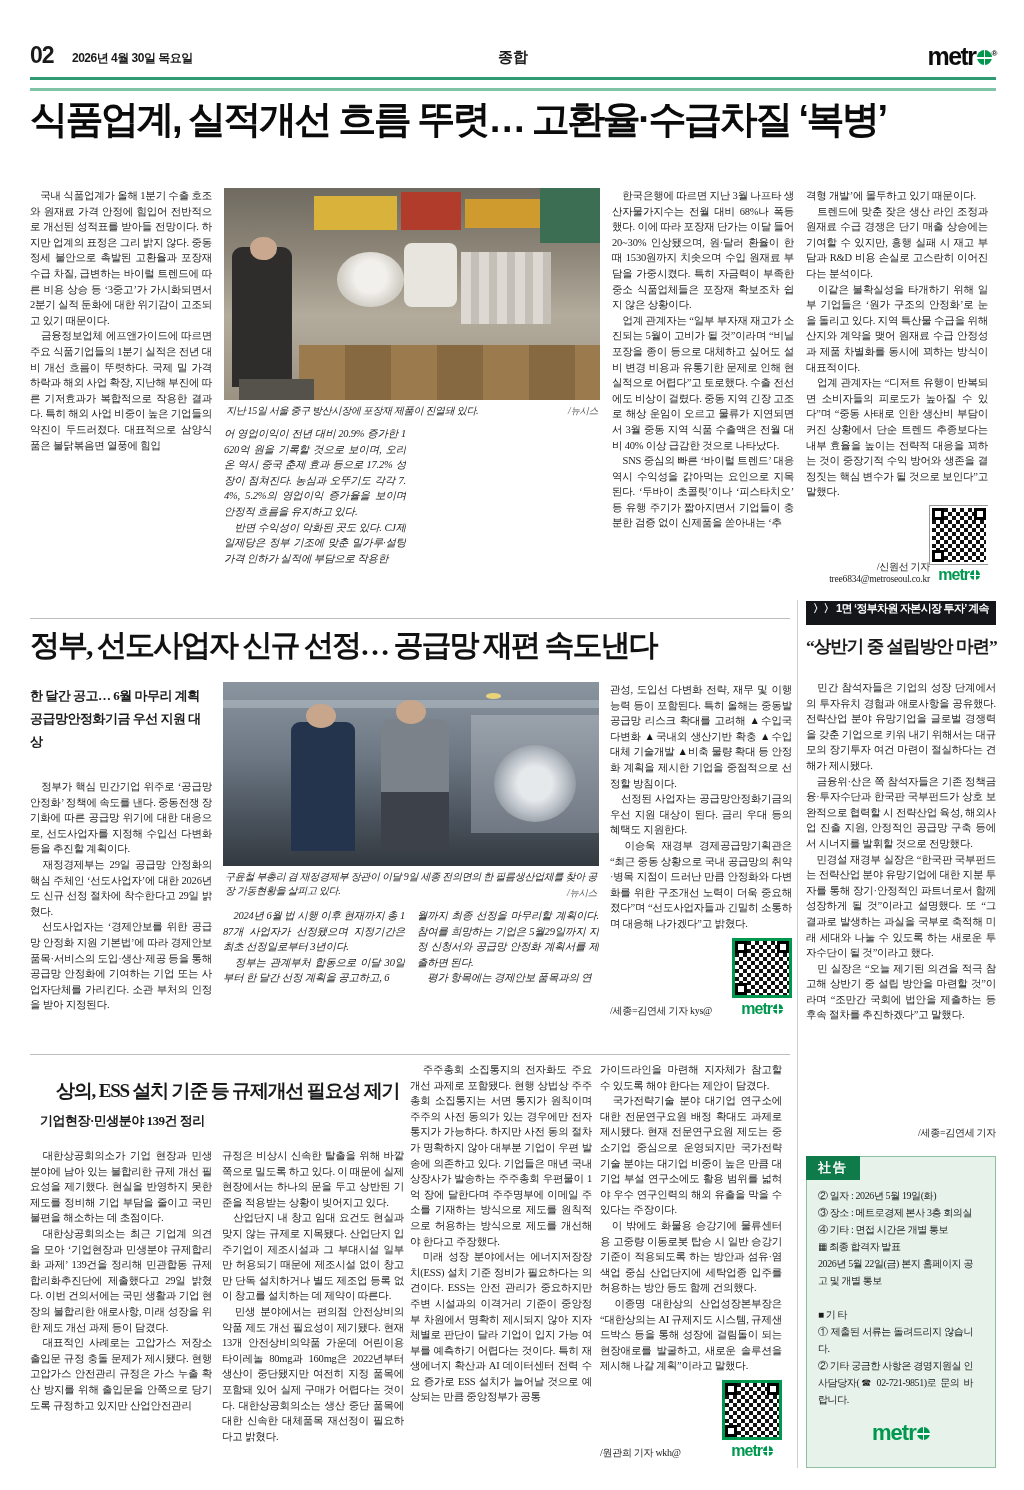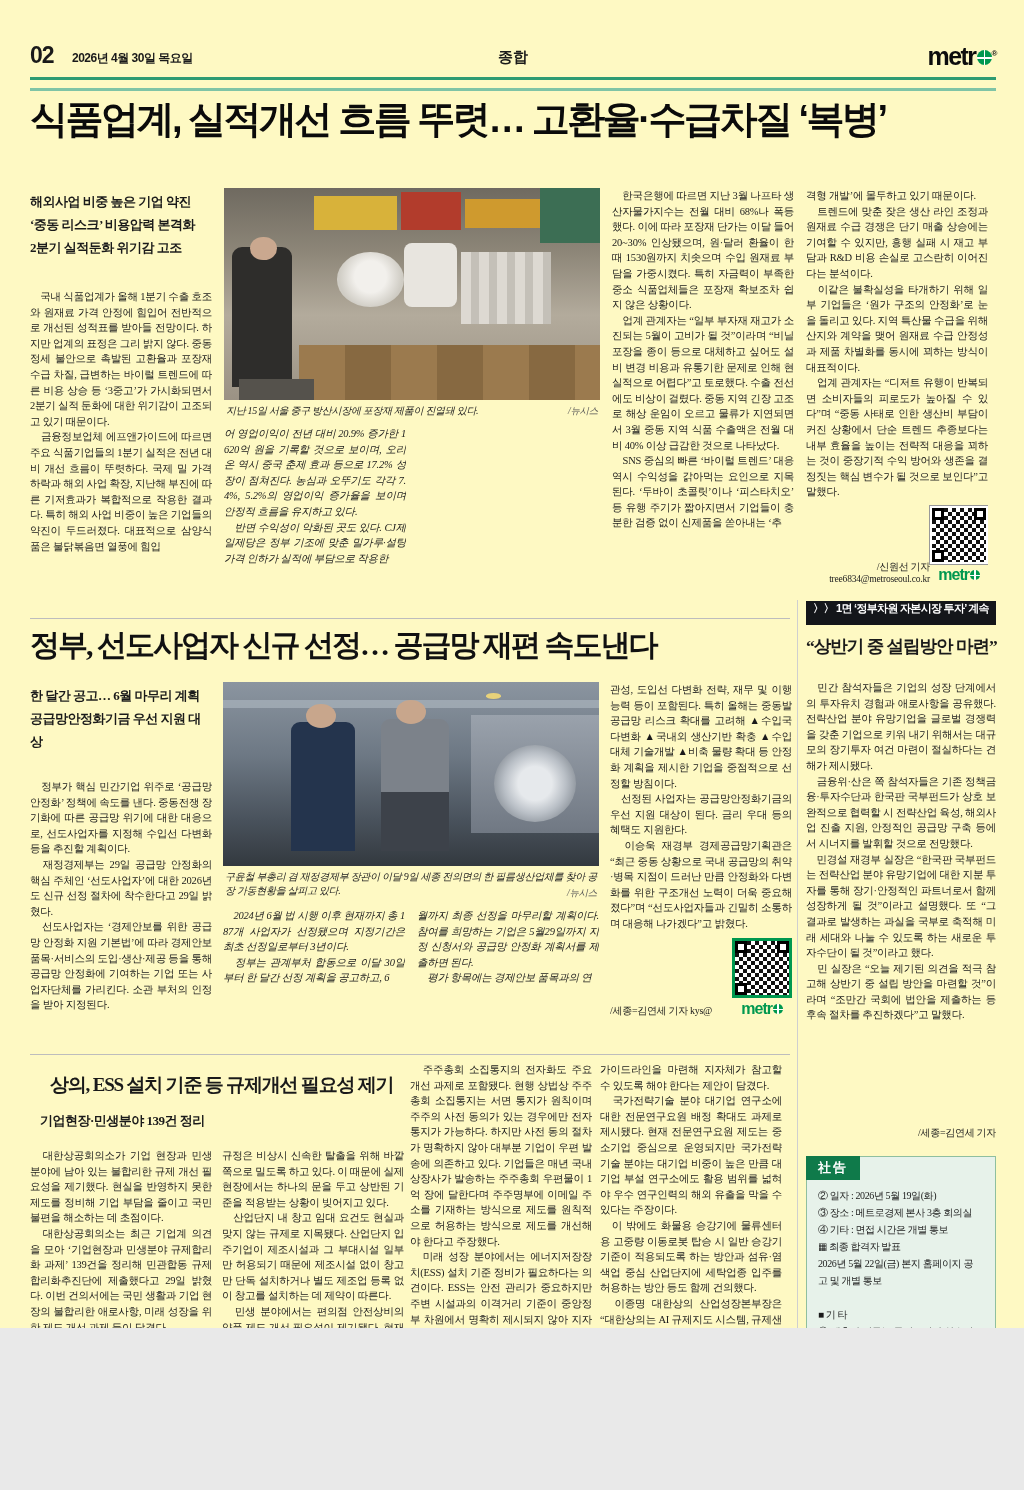--- a/index.html
+++ b/index.html
@@ -1,16 +1,16 @@
 <!DOCTYPE html>
 <html><head>
 <meta charset="utf-8">
 <style>
   html,body{margin:0;padding:0;background:#e9e9e9;}
-  #page{position:relative;width:1024px;height:1328px;background:#fef9c3;margin:0 auto;
+  #page{position:relative;width:1024px;height:1490px;background:#ffffff;margin:0 auto;
         font-family:"Liberation Serif","DejaVu Serif",serif;color:#1a1a1a;overflow:hidden;}
   
   .hdr{position:absolute;top:40px;left:30px;right:28px;height:34px;}
   .pnum{position:absolute;left:0;top:2px;font:800 23px "Liberation Sans",sans-serif;letter-spacing:-1px;}
   .pdate{position:absolute;left:42px;top:10px;font:700 12px "Liberation Sans",sans-serif;letter-spacing:-0.5px;}
   .psec{position:absolute;left:0;right:0;top:8px;text-align:center;font:800 15px "Liberation Sans",sans-serif;}
   .plogo{position:absolute;right:0;top:2px;font:800 25px "Liberation Sans",sans-serif;letter-spacing:-1.5px;color:#0d0d0d;}
   .plogo sup{font:700 8px "Liberation Sans",sans-serif;vertical-align:super;}
   .globe{display:inline-block;width:0.60em;height:0.60em;border-radius:50%;margin-left:1px;
     background:linear-gradient(0deg,transparent 42%,#fff 42% 54%,transparent 54%),
@@ -64,21 +64,21 @@
   .notice{position:absolute;top:1156px;left:806px;width:190px;height:312px;box-sizing:border-box;
           background:#e7f2ea;border:1px solid #8fbf9f;}
   .ntab{position:absolute;top:-1px;left:-1px;background:#0f7a4a;color:#fff;
         font:700 13px "Liberation Serif",serif;padding:3px 12px;letter-spacing:2px;}
   .nbody{padding:30px 22px 6px 11px;font-size:10px;line-height:17px;letter-spacing:-0.4px;
          white-space:pre-line;word-break:break-all;text-align:justify;}
   .nlogo{font:800 22px "Liberation Sans",sans-serif;color:#00984f;letter-spacing:-1px;text-align:center;margin-top:6px;}
   
   .a3{position:absolute;top:1062px;left:30px;width:761px;height:420px;}
   .a3c{position:absolute;top:0;width:182px;height:420px;overflow:hidden;box-sizing:border-box;}
-  .a3-head{position:absolute;top:0;left:10px;width:392px;margin:10px;
+  .a3-head{position:absolute;top:0;left:10px;width:392px;margin:16px;
            font:700 19px "Liberation Serif",serif;letter-spacing:-1.2px;white-space:nowrap;}
   .a3-deck{position:absolute;top:50px;left:10px;font-weight:700;font-size:13px;letter-spacing:-0.5px;}
   .a3 .c1,.a3 .c2{padding-top:86px;}
   .a3 .c4 .body{max-height:330px;}
   
   .ph1 .sky{position:absolute;inset:0;background:linear-gradient(180deg,#6f6a60 0%,#8d8678 30%,#b3ab9c 60%,#9b9284 100%);}
   .ph1 .sign1{position:absolute;left:24%;top:4%;width:22%;height:16%;background:#d8b23a;}
   .ph1 .sign2{position:absolute;left:47%;top:2%;width:16%;height:18%;background:#b23c2c;}
   .ph1 .sign3{position:absolute;left:64%;top:5%;width:20%;height:14%;background:#cf9a2e;}
   .ph1 .awn{position:absolute;left:84%;top:0;width:16%;height:26%;background:#3c6e54;}
@@ -109,25 +109,20 @@
     <div class="pnum">02</div>
     <div class="pdate">2026년 4월 30일 목요일</div>
     <div class="psec">종합</div>
     <div class="plogo"><span>metr</span><span class="globe"></span><sup>®</sup></div>
   </div>
   <div class="rule"></div>
 
   <h1 class="a1-head">식품업계, 실적개선 흐름 뚜렷… 고환율·수급차질 ‘복병’</h1>
   <section class="a1">
     <div class="col">
-      <div class="deck">
-        <div>해외사업 비중 높은 기업 약진</div>
-        <div>‘중동 리스크’ 비용압력 본격화</div>
-        <div>2분기 실적둔화 위기감 고조</div>
-      </div>
       <div class="body" style="height:312px">　국내 식품업계가 올해 1분기 수출 호조와 원재료 가격 안정에 힘입어 전반적으로 개선된 성적표를 받아들 전망이다. 하지만 업계의 표정은 그리 밝지 않다. 중동 정세 불안으로 촉발된 고환율과 포장재 수급 차질, 급변하는 바이럴 트렌드에 따른 비용 상승 등 ‘3중고’가 가시화되면서 2분기 실적 둔화에 대한 위기감이 고조되고 있기 때문이다.
 　금융정보업체 에프앤가이드에 따르면 주요 식품기업들의 1분기 실적은 전년 대비 개선 흐름이 뚜렷하다. 국제 밀 가격 하락과 해외 사업 확장, 지난해 부진에 따른 기저효과가 복합적으로 작용한 결과다. 특히 해외 사업 비중이 높은 기업들의 약진이 두드러졌다. 대표적으로 삼양식품은 불닭볶음면 열풍에 힘입</div>
     </div>
     <div class="pwrap">
       <div class="photo ph1">
         <div class="sky"></div>
           <div class="sign1"></div>
           <div class="sign2"></div>
           <div class="sign3"></div>
         <div class="awn"></div>

